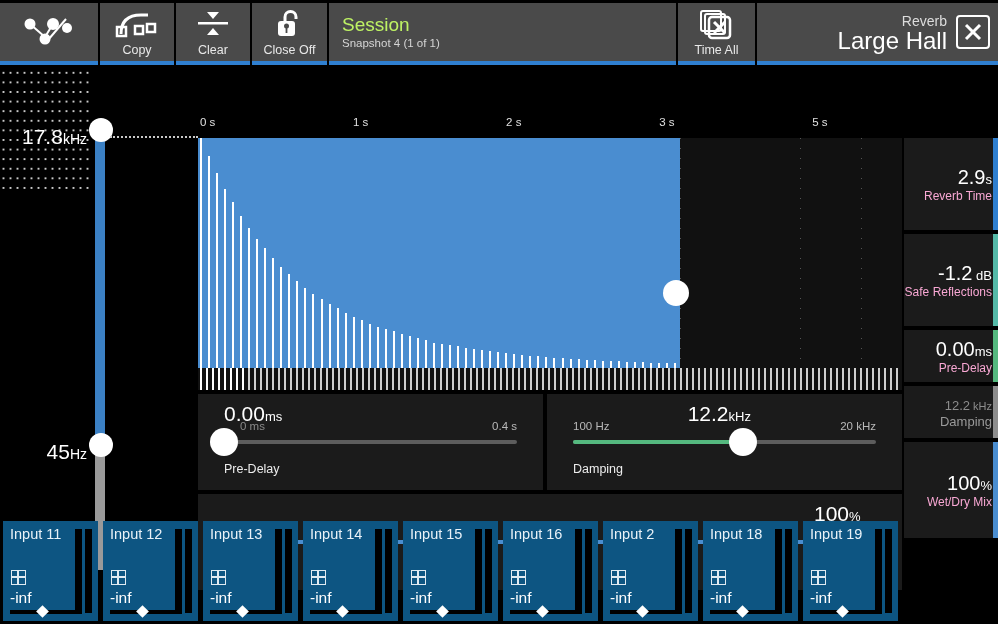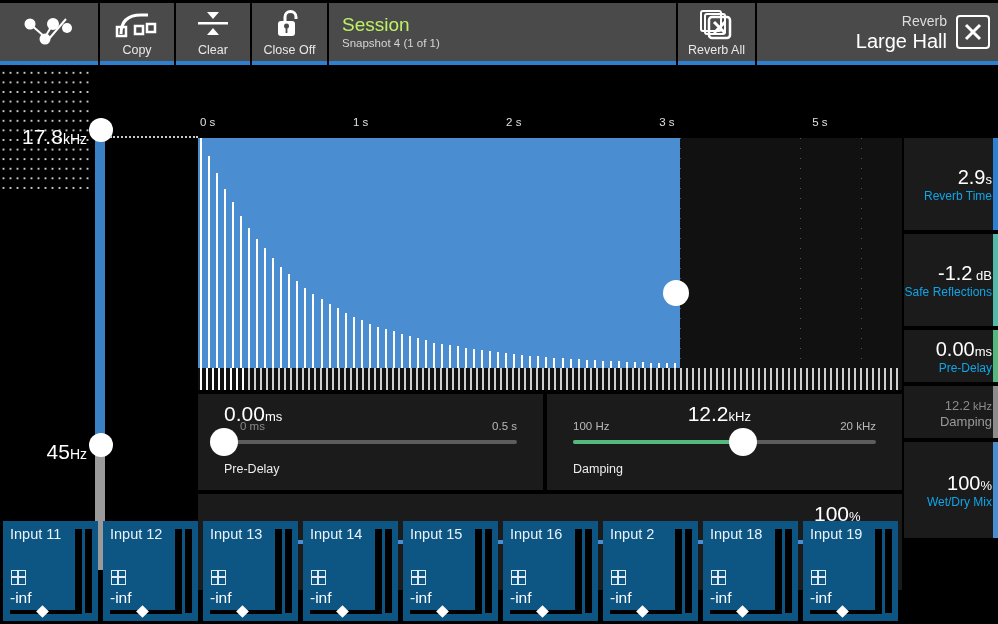--- a/index.html
+++ b/index.html
@@ -41,21 +41,21 @@
   .tb-session .s-sub { font-size: 11.5px; color: #d5d5d5; line-height: 14px; }
 
   .tb-reverb {
     flex: 1; background: #4a4a4a; height: 62px; margin-top: 3px;
     border-bottom: 4px solid #2f7fd0;
     display: flex; align-items: center; justify-content: flex-end;
     padding-right: 8px;
   }
   .rv-text { display: flex; flex-direction: column; align-items: flex-end; margin-right: 9px; }
   .rv-text .r-type { font-size: 14px; color: #ddd; line-height: 17px; }
-  .rv-text .r-name { font-size: 20px; color: #fff; line-height: 22px; }
+  .rv-text .r-name { font-size: 24px; color: #fff; line-height: 22px; }
   .close-x {
     width: 34px; height: 34px; border: 2px solid #fff; border-radius: 4px;
     display: flex; align-items: center; justify-content: center;
     font-size: 22px; line-height: 1; color: #fff;
   }
 
   
   .stage { position: absolute; top: 68px; left: 0; width: 998px; height: 556px; background: #000; }
 
   
@@ -125,21 +125,21 @@
   
   .readouts { position: absolute; left: 904px; top: 70px; width: 94px; }
   .ro {
     position: relative; background: #1b1b1b; margin-bottom: 4px;
     display: flex; flex-direction: column; align-items: flex-end;
     justify-content: center; padding-right: 6px; overflow: hidden;
   }
   .ro .ro-val { color: #fff; white-space: nowrap; }
   .ro .ro-val .num { font-size: 20px; }
   .ro .ro-val .unit { font-size: 13px; }
-  .ro .ro-name { font-size: 12px; color: #0ea5e9; }
+  .ro .ro-name { font-size: 12px; color: #f9a8d4; }
   .ro.dim .ro-val { color: #8d8d8d; }
   .ro.dim .ro-val .num { font-size: 13px; }
   .ro.dim .ro-val .unit { font-size: 11px; }
   .ro.dim .ro-name { color: #9a9a9a; font-size: 13px; }
   .ro-edge { position: absolute; right: 0; top: 0; width: 5px; height: 100%; }
 
   #ro-reverb-time { height: 92px; }
   #ro-early-refl { height: 92px; }
   #ro-predelay { height: 52px; }
   #ro-damping { height: 52px; }
@@ -239,21 +239,21 @@
   <div class="tb-btn" id="btn-close-all">
     <div class="tb-icon">
       <svg width="36" height="32" viewBox="0 0 36 32">
         <rect x="2" y="3" width="20" height="20" rx="2" fill="none" stroke="#fff" stroke-width="2"></rect>
         <rect x="6" y="6" width="20" height="20" rx="2" fill="none" stroke="#fff" stroke-width="2"></rect>
         <rect x="10" y="9" width="21" height="21" rx="3" fill="none" stroke="#fff" stroke-width="2.5"></rect>
         <line x1="15" y1="14" x2="26" y2="25" stroke="#fff" stroke-width="3"></line>
         <line x1="26" y1="14" x2="15" y2="25" stroke="#fff" stroke-width="3"></line>
       </svg>
     </div>
-    <div class="tb-label">Reverb All</div>
+    <div class="tb-label">Time All</div>
   </div>
   <div class="tb-sep"></div>
 
   <div class="tb-reverb">
     <div class="rv-text">
       <div class="r-type">Reverb</div>
       <div class="r-name">Large Hall</div>
     </div>
     <div class="close-x">
       <svg width="22" height="22" viewBox="0 0 22 22">
@@ -477,21 +477,21 @@
     <div class="vgrid" style="left:663px"></div>
   </div>
   <div class="graph-handle" style="left:663px; top:212px"></div>
 
   <div class="panel" id="panel-predelay">
     <div class="sl-wrap">
       <div class="sl-value" style="left:0">
         <span class="num">0.00</span><span class="unit">ms</span>
       </div>
       <div class="sl-ghost" style="left:16px">0 ms</div>
-      <div class="sl-minmax sl-max">0.5 s</div>
+      <div class="sl-minmax sl-max">0.4 s</div>
       <div class="sl-track">
         <div class="sl-fill" id="fill-predelay" style="width: 0px; background: rgb(74, 141, 208);"></div>
       </div>
       <div class="sl-handle" id="handle-predelay" style="left: -14px;"></div>
       <div class="sl-name">Pre-Delay</div>
     </div>
   </div>
 
   <div class="panel" id="panel-damping">
     <div class="sl-wrap">

